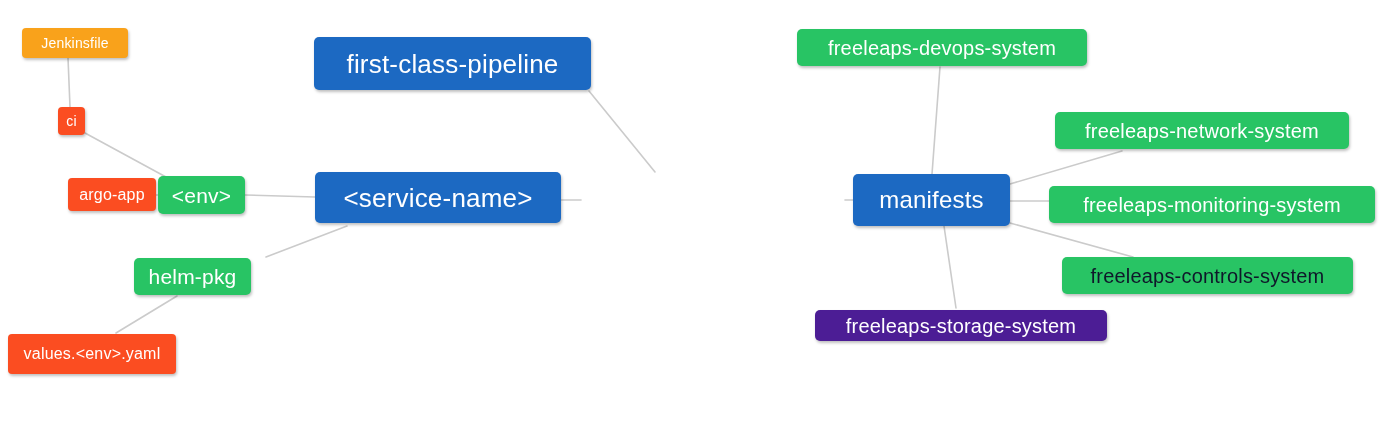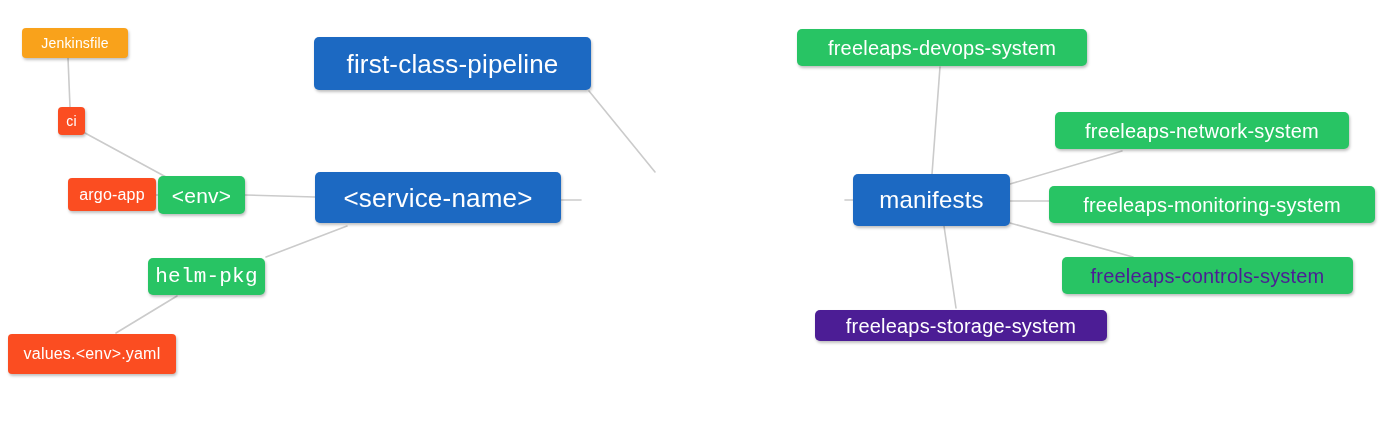--- a/index.html
+++ b/index.html
@@ -56,23 +56,23 @@
       <line x1="1010" y1="184" x2="1122" y2="151" stroke="#CBCBCB" stroke-width="1.6" stroke-linecap="round"></line>
       <line x1="1010" y1="201" x2="1049" y2="201" stroke="#CBCBCB" stroke-width="1.6" stroke-linecap="round"></line>
       <line x1="1010" y1="223" x2="1133" y2="257" stroke="#CBCBCB" stroke-width="1.6" stroke-linecap="round"></line>
       <line x1="944" y1="226" x2="956" y2="308" stroke="#CBCBCB" stroke-width="1.6" stroke-linecap="round"></line>
     </svg>
 
 <div class="node" style="left: 22px; top: 28px; width: 106px; height: 30px; font-size: 14px; background: rgb(249, 162, 27); color: rgb(255, 255, 255); border-radius: 4px;">Jenkinsfile</div>
     <div class="node" style="left: 58px; top: 107px; width: 27px; height: 28px; font-size: 14px; background: rgb(251, 77, 33); color: rgb(255, 255, 255); border-radius: 4px;">ci</div>
     <div class="node" style="left: 32px; top: 178px; width: 88px; height: 33px; font-size: 16px; background: rgb(251, 77, 33); color: rgb(255, 255, 255); border-radius: 4px; margin-left: 36px;">argo-app</div>
     <div class="node" style="left: 158px; top: 176px; width: 87px; height: 38px; font-size: 21px; background: rgb(40, 196, 100); color: rgb(255, 255, 255);">&lt;env&gt;</div>
-    <div class="node" style="left: 148px; top: 258px; width: 117px; height: 37px; font-size: 21px; background: rgb(40, 196, 100); color: rgb(255, 255, 255); font-family: Liberation Mono, monospace;">helm-pkg</div>
+    <div class="node" style="left: 134px; top: 258px; width: 117px; height: 37px; font-size: 21px; background: rgb(40, 196, 100); color: rgb(255, 255, 255);">helm-pkg</div>
     <div class="node" style="left: 8px; top: 334px; width: 168px; height: 40px; font-size: 16px; background: rgb(251, 77, 33); color: rgb(255, 255, 255); border-radius: 4px;">values.&lt;env&gt;.yaml</div>
     <div class="node" style="left: 314px; top: 37px; width: 277px; height: 53px; font-size: 26px; background: rgb(28, 105, 194); color: rgb(255, 255, 255);">first-class-pipeline</div>
     <div class="node" style="left: 315px; top: 172px; width: 246px; height: 51px; font-size: 26px; background: rgb(28, 105, 194); color: rgb(255, 255, 255);">&lt;service-name&gt;</div>
     <div class="node" style="left: 853px; top: 174px; width: 157px; height: 52px; font-size: 24px; background: rgb(28, 105, 194); color: rgb(255, 255, 255);">manifests</div>
     <div class="node" style="left: 797px; top: 29px; width: 290px; height: 37px; font-size: 20px; background: rgb(40, 196, 100); color: rgb(255, 255, 255);">freeleaps-devops-system</div>
     <div class="node" style="left: 1055px; top: 112px; width: 294px; height: 37px; font-size: 20px; background: rgb(40, 196, 100); color: rgb(255, 255, 255);">freeleaps-network-system</div>
     <div class="node" style="left: 1049px; top: 186px; width: 326px; height: 37px; font-size: 20px; background: rgb(40, 196, 100); color: rgb(255, 255, 255);">freeleaps-monitoring-system</div>
-    <div class="node" style="left: 1062px; top: 257px; width: 291px; height: 37px; font-size: 20px; background: rgb(40, 196, 100); color: #4c1d95;">freeleaps-controls-system</div>
+    <div class="node" style="left: 1062px; top: 257px; width: 291px; height: 37px; font-size: 20px; background: rgb(40, 196, 100); color: #0f172a;">freeleaps-controls-system</div>
     <div class="node" style="left: 815px; top: 310px; width: 292px; height: 31px; font-size: 20px; background: #4c1d95; color: rgb(255, 255, 255);">freeleaps-storage-system</div>
   </div>
 
 </body></html>

